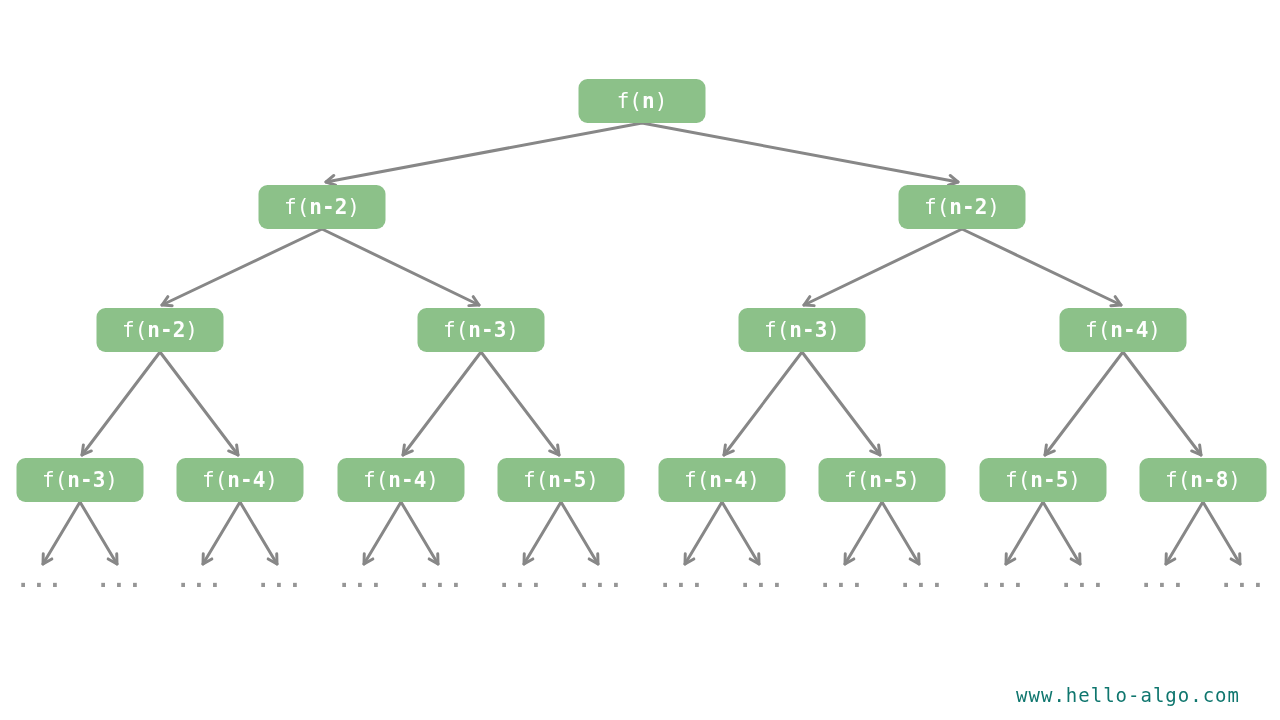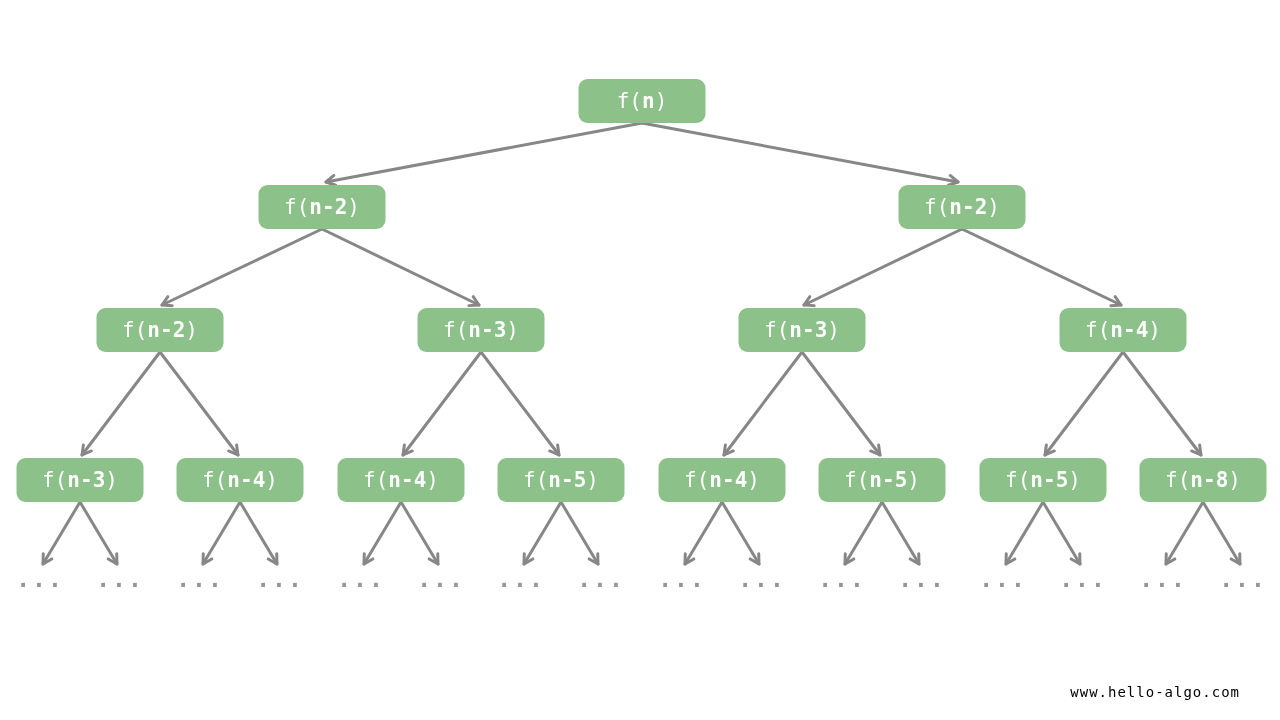--- a/index.html
+++ b/index.html
@@ -35,22 +35,22 @@
     transform:translateX(-50%);
     color:#969696;
     font-size:23px;
     font-weight:700;
     letter-spacing:2px;
     line-height:1;
   }
   .watermark{
     position:absolute;
     right:40px;top:684px;
-    color:#000000;
-    font-size:14px;
+    color:#0f766e;
+    font-size:19px;
     letter-spacing:1px;
   }
 </style>
 </head>
 <body>
 
 <div class="canvas">
 
   <svg class="edges" viewBox="0 0 1280 720" xmlns="http://www.w3.org/2000/svg">
     <defs>

